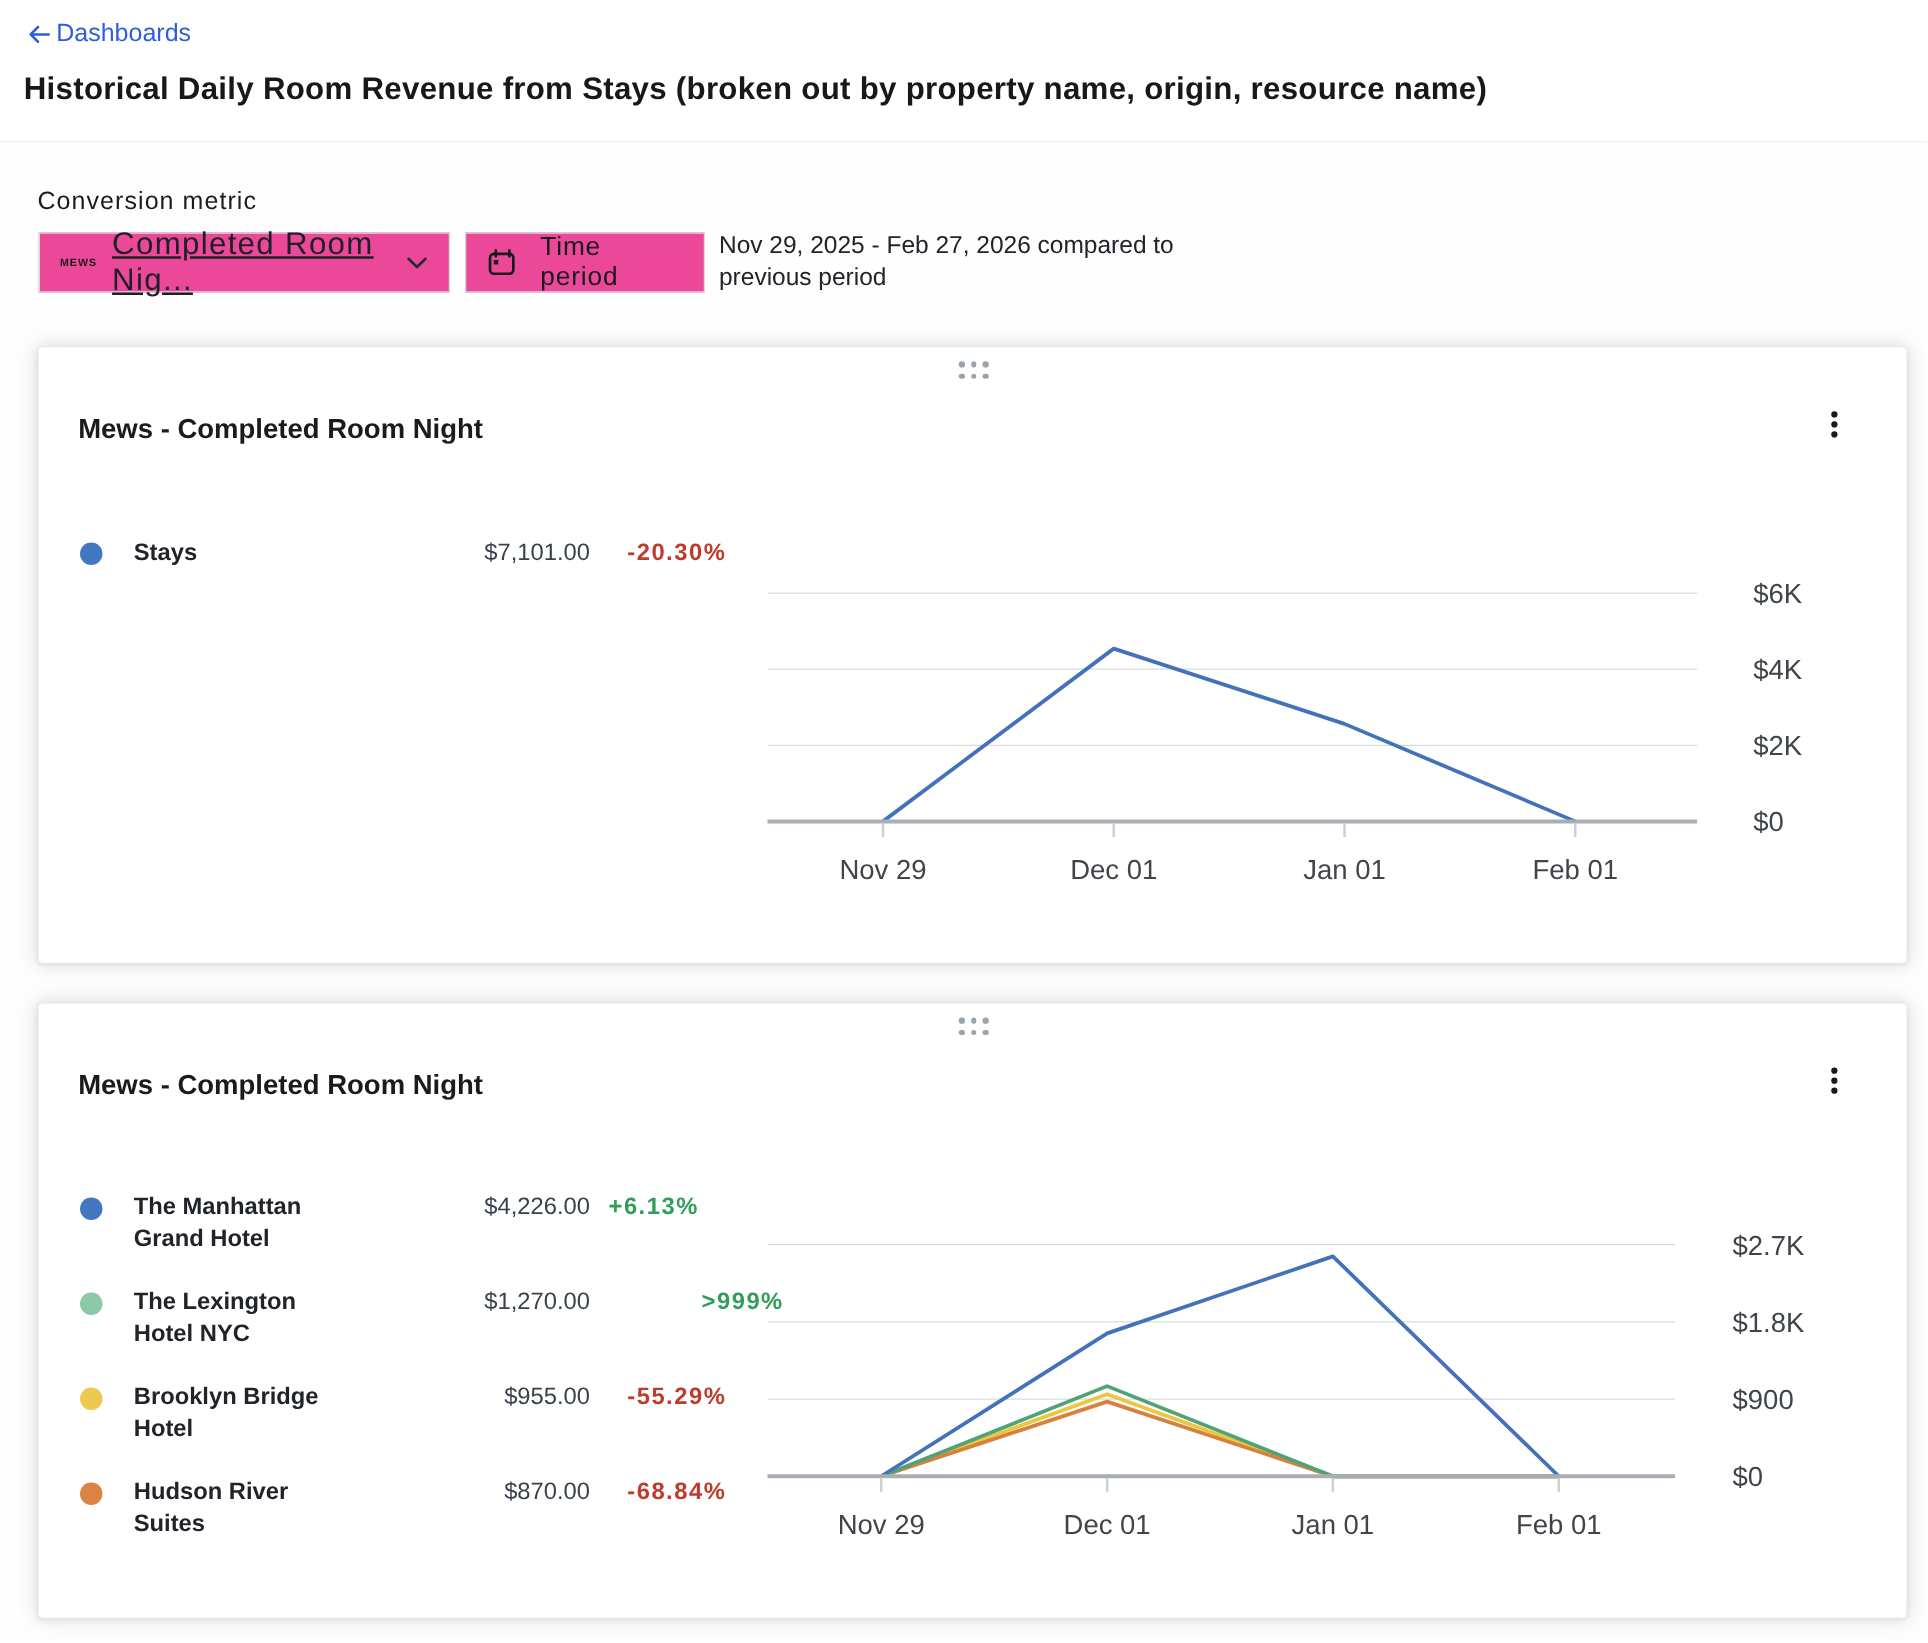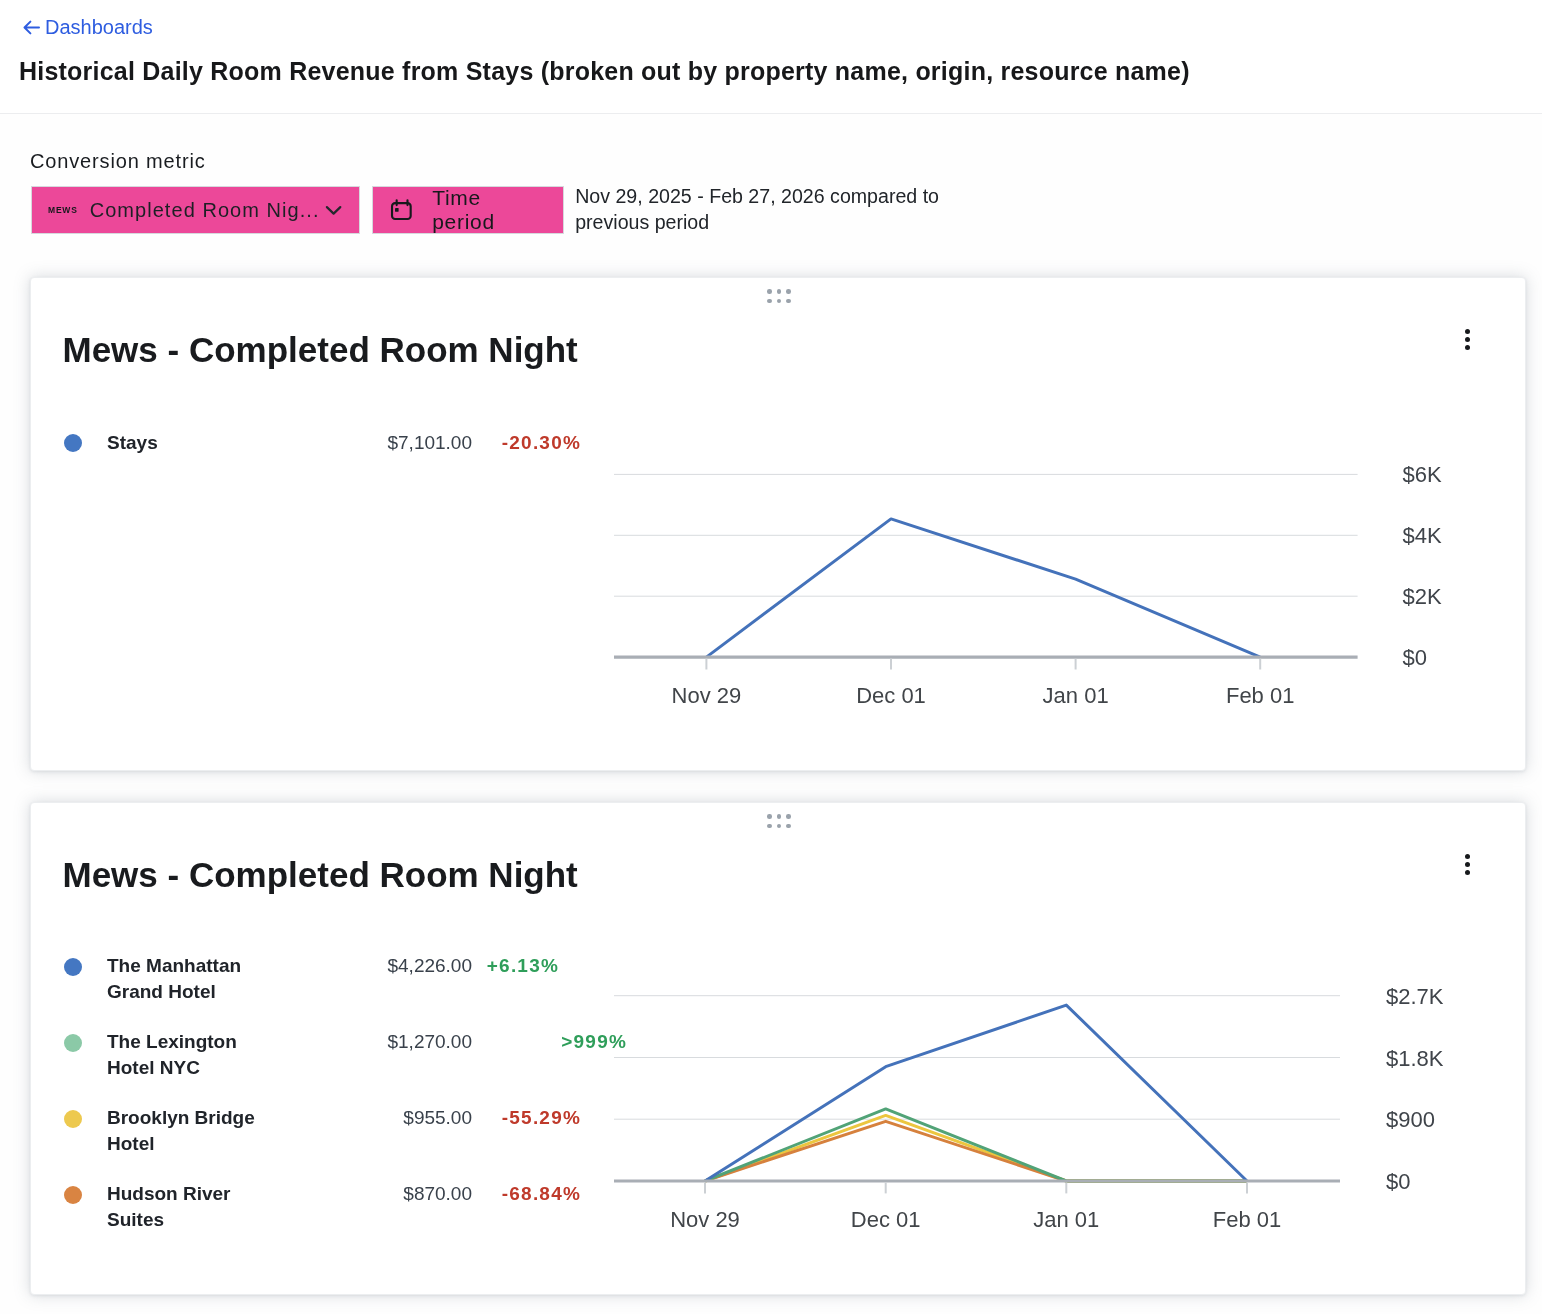--- a/index.html
+++ b/index.html
@@ -7,30 +7,30 @@
   .abs { position:absolute; }
   .backlink { left:21.5px; top:13.4px; color:#2e5de0; font-size:20px; line-height:28px; display:flex; align-items:center; gap:4.5px; }
   .backlink svg { display:block; }
   h1 { left:19px; top:57.6px; font-size:25px; font-weight:700; color:#17181a; letter-spacing:0.22px; line-height:26px; position:absolute; white-space:nowrap; }
   .divider { left:0; top:112.5px; width:1542px; height:1.5px; background:#ecedef; }
   .content { left:0; top:114px; width:1542px; height:1200px; background:#fefefe; }
   .label-cm { left:30px; top:147.6px; font-size:20px; letter-spacing:0.85px; line-height:26px; color:#191c20; position:absolute; }
   .btn { position:absolute; background:#ec4899; border:1px solid #d6d9dd; border-radius:0; display:flex; align-items:center; }
   .btn-metric { left:31px; top:186px; width:329px; height:48px; padding:0 16px; }
   .mews-logo { font-size:8.5px; font-weight:700; letter-spacing:0.8px; color:#17191c; }
-  .btn-metric .txt { font-size:20px; letter-spacing:1.05px; color:#1d2025; margin-left:12px; flex:1; }
+  .btn-metric .txt { font-size:25px; letter-spacing:1.05px; color:#1d2025; margin-left:12px; flex:1;text-decoration:underline; }
   .btn-time { left:372px; top:186px; width:192px; height:48px; padding:0 17px; gap:19px; }
   .btn-time .txt { font-size:21px; letter-spacing:0.7px; color:#17191c; }
   .daterange { left:575.2px; top:183.2px; font-size:19.6px; color:#21252a; line-height:26px; position:absolute; }
   .card { position:absolute; left:30px; width:1496px; background:#fff; border:1px solid #eceef0; border-radius:4px; box-shadow:0 0 16px rgba(125,135,150,0.30), 0 1px 3px rgba(110,120,135,0.15); }
   .card1 { top:277px; height:494px; }
   .card2 { top:802px; height:493px; }
   .draghandle { position:absolute; left:736px; top:11px; display:grid; grid-template-columns:repeat(3,auto); gap:5px 5px; }
   .draghandle i { width:4.5px; height:4.5px; border-radius:50%; background:#9aa2ab; }
-  .cardtitle { position:absolute; left:31.5px; top:52px; font-size:35px; font-weight:700; color:#191b1e; }
+  .cardtitle { position:absolute; left:31.5px; top:52px; font-size:22px; font-weight:700; color:#191b1e; }
   .kebab { position:absolute; left:1433.5px; top:51px; }
   .kebab i { display:block; width:5px; height:5px; border-radius:50%; background:#17191c; margin-bottom:3px; }
   .dot { position:absolute; width:18px; height:18px; border-radius:50%; }
   .lname { position:absolute; left:76px; font-size:19px; font-weight:700; color:#20242a; line-height:26px; }
   .lval { position:absolute; font-size:19px; color:#39414b; text-align:right; width:120px; line-height:26px; }
   .lpct { position:absolute; font-size:19px; font-weight:700; letter-spacing:1.2px; text-align:right; width:111px; line-height:26px; }
   .pos { color:#2f9e5a; } .neg { color:#bf3a2b; }
   svg.chart { position:absolute; left:-1px; top:-1px; }
 </style>
 </head>

